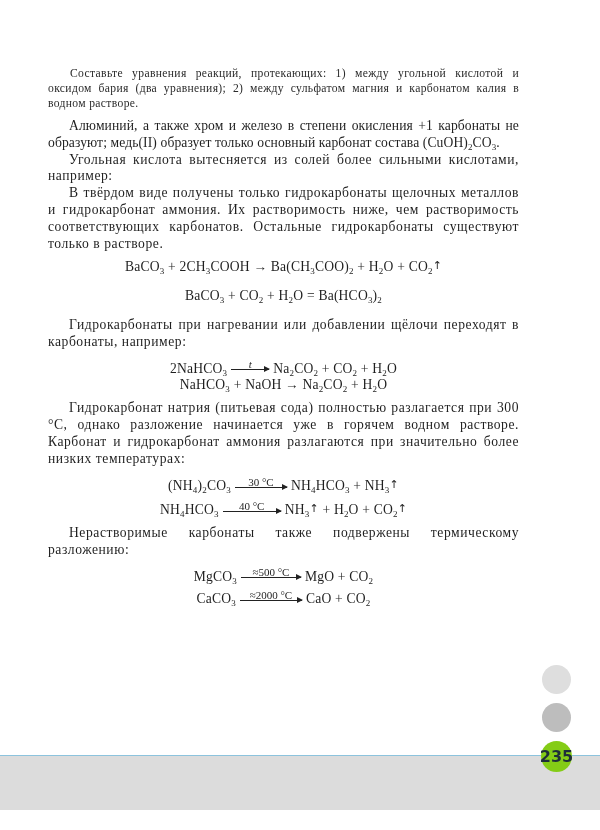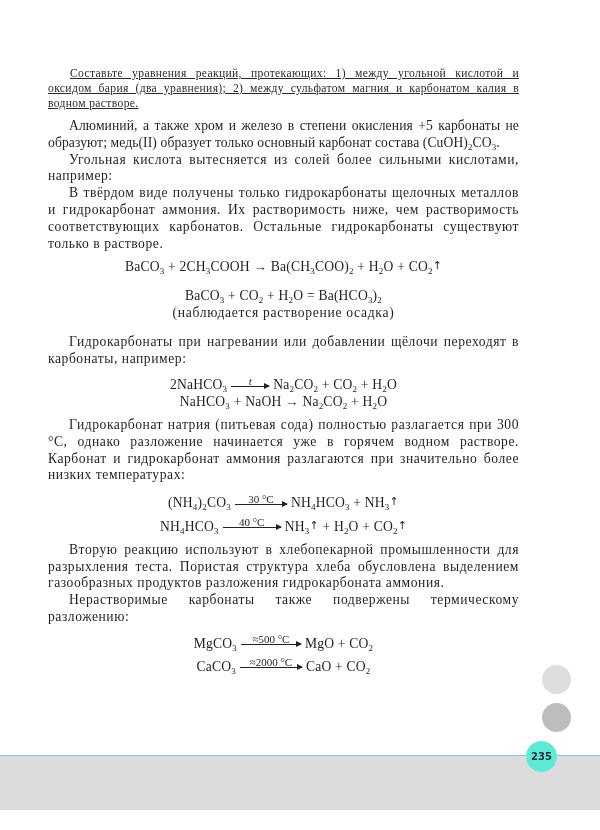--- a/index.html
+++ b/index.html
@@ -6,21 +6,21 @@
   html, body { width: 600px; height: 830px; background: #ffffff; overflow: hidden; }
   body { position: relative; font-family: "DejaVu Serif", "Liberation Serif", serif; color: #222; }
 
   .page { position: absolute; left: 0; top: 0; width: 600px; height: 830px; }
 
   .task {
     position: absolute; left: 48px; top: 66px; width: 471px;
     font-family: "Liberation Serif", serif; font-size: 11.6px; line-height: 15px;
     text-align: justify; letter-spacing: 0.35px; color: #2a2a2a;
   }
-  .task p { text-indent: 22px; text-decoration: underline; }
+  .task p { text-indent: 22px; }
 
   .body-text {
     position: absolute; left: 48px; top: 118px; width: 471px;
     font-family: "Liberation Serif", serif; font-size: 13.6px; line-height: 16.8px;
     color: #1f1f1f;
   }
   .para { text-align: justify; text-indent: 21px; letter-spacing: 0.55px; }
   .para.tight { letter-spacing: 0.1px; }
 
   .eq {
@@ -42,65 +42,63 @@
   .gap-m { height: 10px; }
 
   .footer-band {
     position: absolute; left: 0; top: 755px; width: 600px; height: 55px;
     background: #dcdcdc; border-top: 1.5px solid #8cc3dd;
   }
   .dot { position: absolute; width: 29px; height: 29px; border-radius: 50%; }
   .dot-light { left: 542px; top: 665px; background: #dedede; }
   .dot-mid { left: 542px; top: 703px; background: #bdbdbd; }
   .page-num {
-    left: 526px; top: 741px; width: 31px; height: 31px; background: #5eead4;
-    font-family: "DejaVu Sans", sans-serif; font-weight: bold; font-size: 10px;
+    left: 541px; top: 741px; width: 31px; height: 31px; background: #84cc16;
+    font-family: "DejaVu Sans", sans-serif; font-weight: bold; font-size: 16px;
     color: #1e2d3a; display: flex; align-items: center; justify-content: center;
     letter-spacing: 0;
   }
 </style>
 </head>
 <body>
 
 <div class="page">
 
   <div class="task">
     <p>Составьте уравнения реакций, протекающих: 1) между угольной кислотой и оксидом бария (два уравнения); 2) между сульфатом магния и карбонатом калия в водном растворе.</p>
   </div>
 
   <div class="body-text">
-    <p class="para tight"><span>Алюминий, а также хром и железо в степени окисления +5 карбонаты не образуют; медь(II) образует только основный карбонат состава (CuOH)</span><sub>2</sub><span>CO</span><sub>3</sub><span>.</span></p>
+    <p class="para tight"><span>Алюминий, а также хром и железо в степени окисления +1 карбонаты не образуют; медь(II) образует только основный карбонат состава (CuOH)</span><sub>2</sub><span>CO</span><sub>3</sub><span>.</span></p>
 
     <p class="para">Угольная кислота вытесняется из солей более сильными кислотами, например:</p>
 
     <p class="para">В твёрдом виде получены только гидрокарбонаты щелочных металлов и гидрокарбонат аммония. Их растворимость ниже, чем растворимость соответствующих карбонатов. Остальные гидрокарбонаты существуют только в растворе.</p>
     <div class="gap-s"></div>
     <div class="eq">BaCO<sub>3</sub> + 2CH<sub>3</sub>COOH → Ba(CH<sub>3</sub>COO)<sub>2</sub> + H<sub>2</sub>O + CO<sub>2</sub><span class="up">↑</span></div>
     <div class="gap-s"></div>
 
     <div class="gap-s"></div>
     <div class="eq">BaCO<sub>3</sub> + CO<sub>2</sub> + H<sub>2</sub>O = Ba(HCO<sub>3</sub>)<sub>2</sub></div>
-    <div class="note">(наблюдается растворение осадка)</div>
     <div class="gap-s"></div>
     <div class="gap-s"></div>
 
     <p class="para">Гидрокарбонаты при нагревании или добавлении щёлочи переходят в карбонаты, например:</p>
     <div class="gap-m"></div>
     <div class="eq">2NaHCO<sub>3</sub><span class="arrow-wrap" style="width:38px"><span class="arrow-label it">t</span><span class="arrow-line"></span></span>Na<sub>2</sub>CO<sub>2</sub> + CO<sub>2</sub> + H<sub>2</sub>O</div>
     <div class="eq">NaHCO<sub>3</sub> + NaOH → Na<sub>2</sub>CO<sub>2</sub> + H<sub>2</sub>O</div>
     <div class="gap-s"></div>
 
     <p class="para">Гидрокарбонат натрия (питьевая сода) полностью разлагается при 300 °С, однако разложение начинается уже в горячем водном растворе. Карбонат и гидрокарбонат аммония разлагаются при значительно более низких температурах:</p>
     <div class="gap-m"></div>
     <div class="eq">(NH<sub>4</sub>)<sub>2</sub>CO<sub>3</sub><span class="arrow-wrap" style="width:52px"><span class="arrow-label">30 °C</span><span class="arrow-line"></span></span>NH<sub>4</sub>HCO<sub>3</sub> + NH<sub>3</sub><span class="up">↑</span></div>
     <div class="gap-s"></div>
     <div class="eq">NH<sub>4</sub>HCO<sub>3</sub><span class="arrow-wrap" style="width:58px"><span class="arrow-label">40 °C</span><span class="arrow-line"></span></span>NH<sub>3</sub><span class="up">↑</span> + H<sub>2</sub>O + CO<sub>2</sub><span class="up">↑</span></div>
     <div class="gap-s"></div>
 
-    <p class="para">Вторую реакцию используют в хлебопекарной промышленности для разрыхления теста. Пористая структура хлеба обусловлена выделением газообразных продуктов разложения гидрокарбоната аммония.</p>
     <p class="para">Нерастворимые карбонаты также подвержены термическому разложению:</p>
     <div class="gap-m"></div>
     <div class="eq">MgCO<sub>3</sub><span class="arrow-wrap" style="width:60px"><span class="arrow-label">≈500 °C</span><span class="arrow-line"></span></span>MgO + CO<sub>2</sub></div>
     <div class="gap-s"></div>
     <div class="eq">CaCO<sub>3</sub><span class="arrow-wrap" style="width:62px"><span class="arrow-label">≈2000 °C</span><span class="arrow-line"></span></span>CaO + CO<sub>2</sub></div>
   </div>
 
   <div class="footer-band"></div>
   <div class="dot dot-light"></div>
   <div class="dot dot-mid"></div>

